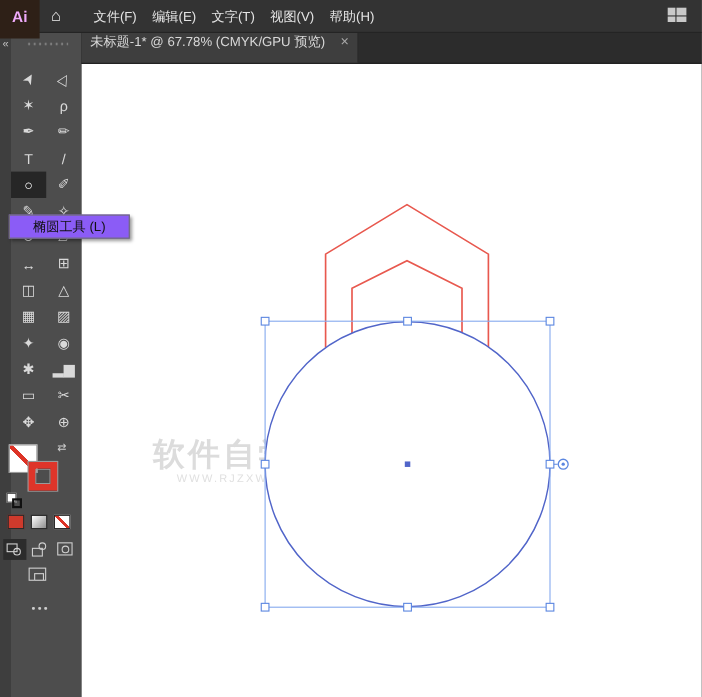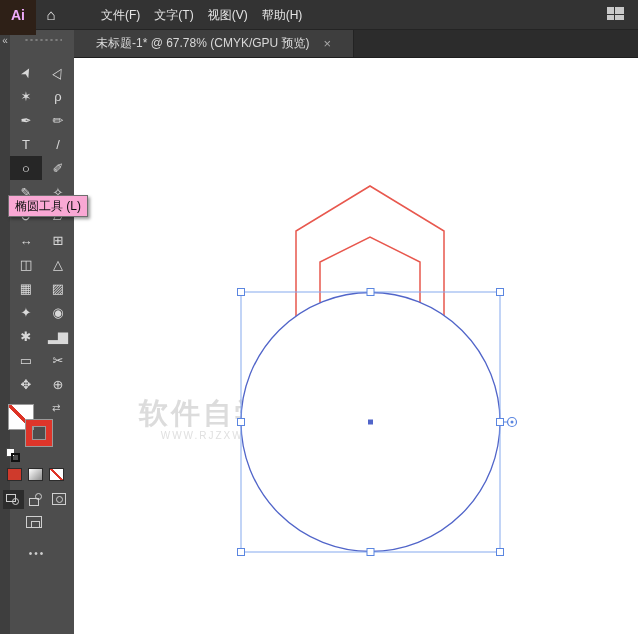--- a/index.html
+++ b/index.html
@@ -5,32 +5,32 @@
   *{margin:0;padding:0;box-sizing:border-box}
   html,body{width:638px;height:634px;overflow:hidden}
   body{font-family:"Liberation Sans","DejaVu Sans",sans-serif;background:#2b2b2b;position:relative}
 
   
   .menubar{position:absolute;top:0;left:0;width:100%;height:30px;background:#333333;
            display:flex;align-items:center;color:#e4e4e4;font-size:12px;z-index:5;border-bottom:1px solid #242424}
   .logo{width:36px;height:40px;background:#2e2017;color:#f0abfc;font-weight:bold;font-size:14px;
         display:flex;align-items:center;justify-content:center}
   .home{width:30px;text-align:center;font-size:15px;color:#ededed}
-  .menus{display:flex;margin-left:28px}
+  .menus{display:flex;margin-left:12px}
   .menu-item{padding:0 7px;line-height:30px;white-space:nowrap;cursor:default}
   .mb-spacer{flex:1}
   .ws-icon{width:19px;height:15px;margin-right:12px;display:grid;grid-template-columns:7px 9px;
            grid-template-rows:7px 5px;gap:1px}
   .ws-icon div{background:#c9c9c9}
 
   
   .tabbar{position:absolute;top:30px;left:74px;right:0;height:28px;background:#2c2c2c;
           border-bottom:1px solid #1e1e1e;display:flex;z-index:4}
-  .tab{display:flex;align-items:center;background:#3e3e3e;color:#d8d8d8;font-size:12px;
-       padding:0 22px;border-right:1px solid #232323}
+  .tab{display:flex;background:#3e3e3e;color:#d8d8d8;font-size:12px;
+       padding:0 8px;border-right:1px solid #232323}
   .tab-close{margin-left:14px;color:#a8a8a8;font-size:13px}
 
   
   .toolbar-panel{position:absolute;top:30px;left:0;width:74px;bottom:0;background:#4d4d4d;z-index:3}
   .dock-strip{position:absolute;left:0;top:0;width:10px;bottom:0;background:#3e3e3e;text-align:center}
   .collapse{color:#c2c2c2;font-size:10px;line-height:13px;display:block;margin-top:4px}
   .grip{position:absolute;left:24px;top:8px;width:38px;height:4px;
         background-image:radial-gradient(circle,#7d7d7d 1px,transparent 1.3px);background-size:5px 4px}
   .tools{position:absolute;left:10px;top:30px;width:64px;display:grid;grid-template-columns:32px 32px}
   .tool{height:24px;display:flex;align-items:center;justify-content:center;color:#d9d9d9;font-size:13px;cursor:default}
@@ -69,32 +69,33 @@
 
   
   .canvas{position:absolute;left:74px;top:58px;right:0;bottom:0;background:#ffffff}
   .art{position:absolute;left:0;top:0}
   .wm1{position:absolute;left:60px;top:336px;width:170px;text-align:center;font-size:29px;
        font-weight:bold;color:#dcdcdc;letter-spacing:3px;z-index:0}
   .wm2{position:absolute;left:60px;top:372px;width:170px;text-align:center;font-size:10px;
        color:#e0e0e0;letter-spacing:2px;z-index:0}
 
   
-  .tooltip{position:absolute;left:8px;top:195px;background:#f9a8d4;border:1px solid #6e6e6e;
+  .tooltip{position:absolute;left:8px;top:195px;background:#8b5cf6;border:1px solid #6e6e6e;
            box-shadow:2px 2px 3px rgba(0,0,0,.4);color:#111;font-size:12px;line-height:18px;
-           padding:1px 6px;z-index:40;white-space:nowrap}
+           padding:1px 21px;z-index:40;white-space:nowrap}
 </style>
 </head>
 <body>
 
 <div class="menubar">
   <div class="logo">Ai</div>
   <div class="home">⌂</div>
   <div class="menus">
     <div class="menu-item">文件(F)</div>
+    <div class="menu-item">编辑(E)</div>
     <div class="menu-item">文字(T)</div>
     <div class="menu-item">视图(V)</div>
     <div class="menu-item">帮助(H)</div>
   </div>
   <div class="mb-spacer"></div>
   <div class="ws-icon">
     <div></div>
     <div></div>
     <div></div>
     <div></div>

